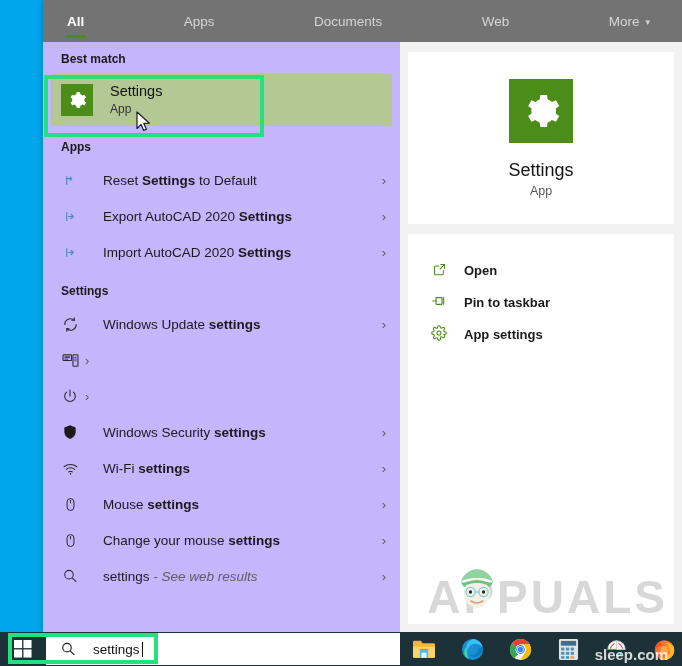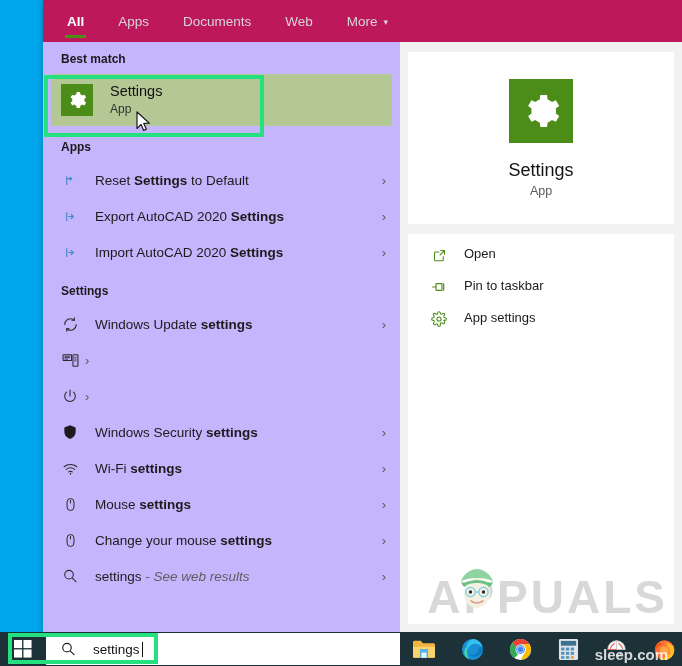--- a/index.html
+++ b/index.html
@@ -29,24 +29,25 @@
     background: #f2f2f2;
     box-shadow: 0 0 6px rgba(0,0,0,0.28);
     overflow: hidden;
   }
 
   
   #header-bar {
     position: absolute;
     left: 0; top: 0;
     width: 639px; height: 42px;
-    background: #be185d;
+    background: #737373;
     display: flex;
     align-items: center;
     padding-left: 22px;
+    justify-content: space-between;
   }
   .nav-tab {
     position: relative;
     color: #d6d6d6;
     font-size: 13.5px;
     margin-right: 30px;
     padding: 12px 2px 11px 2px;
     cursor: default;
     white-space: nowrap;
   }
@@ -161,21 +162,21 @@
   .row-icon {
     width: 18px; height: 18px;
     flex: 0 0 18px;
     display: flex;
     align-items: center;
     justify-content: center;
     color: #2b2b2b;
   }
   .row-label {
     flex: 1 1 auto;
-    margin-left: 16px;
+    margin-left: 24px;
     font-size: 13.5px;
     color: #1b1b1b;
     white-space: nowrap;
     overflow: hidden;
   }
   .row-label b { font-weight: bold; }
   .row-label .dim { color: #5e5e5e; font-style: italic; }
   .row-chevron {
     flex: 0 0 auto;
     font-size: 13px;
@@ -214,23 +215,24 @@
   #preview-actions {
     position: absolute;
     left: 8px; top: 192px;
     width: 266px; height: 390px;
     background: #ffffff;
     padding-top: 12px;
   }
   .action-row {
     height: 32px;
     display: flex;
-    align-items: flex-start;
+    align-items: flex-end;
     padding-left: 22px;
     cursor: default;
+    font-weight: bold;
   }
   .action-icon {
     width: 18px; height: 18px;
     flex: 0 0 18px;
     display: flex;
     align-items: center;
     justify-content: center;
     color: #4c8c18;
   }
   .action-label {

